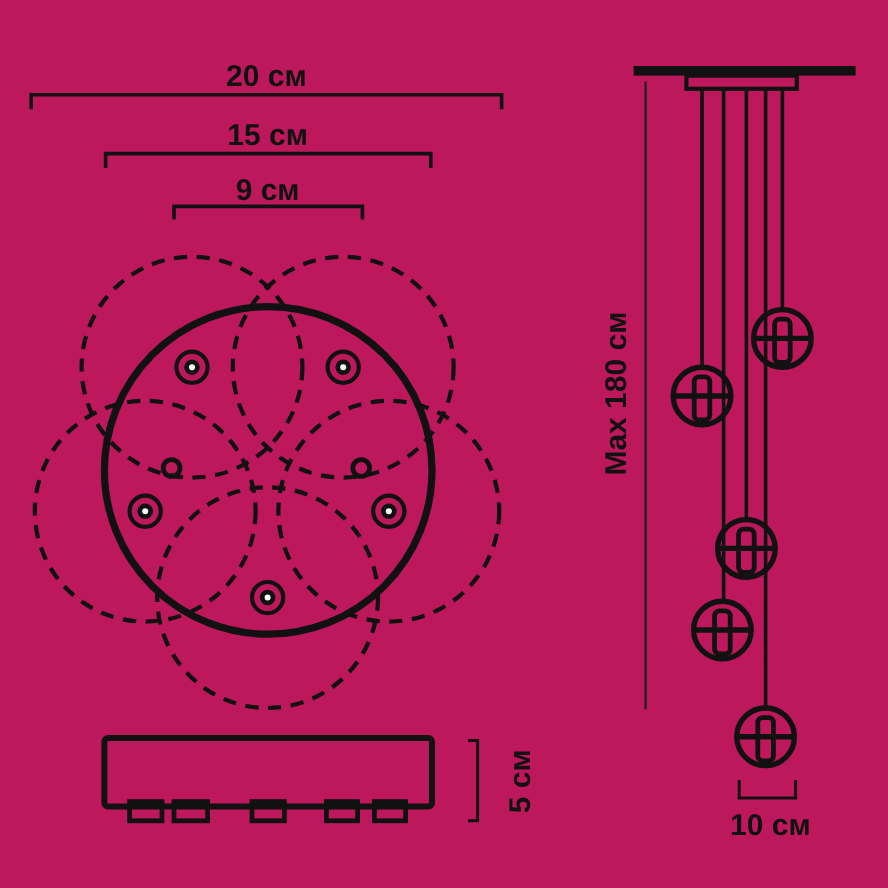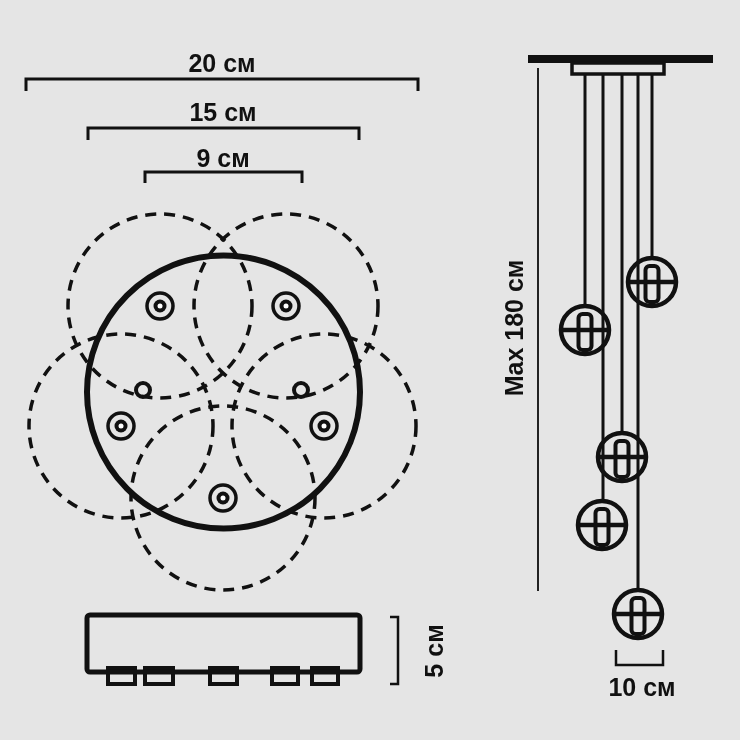--- a/index.html
+++ b/index.html
@@ -1,16 +1,16 @@
 <!DOCTYPE html>
 <html><head>
 <meta charset="utf-8">
 <style>
   html,body{margin:0;padding:0;background:#ffffff;}
-  .stage{position:relative;width:740px;height:740px;background:#e5e5e5;overflow:hidden;}
+  .stage{position:relative;width:740px;height:740px;background:#be185d;overflow:hidden;}
   svg{display:block;}
   text{font-family:"Liberation Sans","DejaVu Sans",sans-serif;font-weight:700;fill:#111;}
   .dim-label{font-size:25px;}
   .ink-stroke{stroke:#111;fill:none;}
 </style>
 </head>
 <body>
 
 <div class="stage">
 <svg width="740" height="740" viewBox="0 0 740 740">

